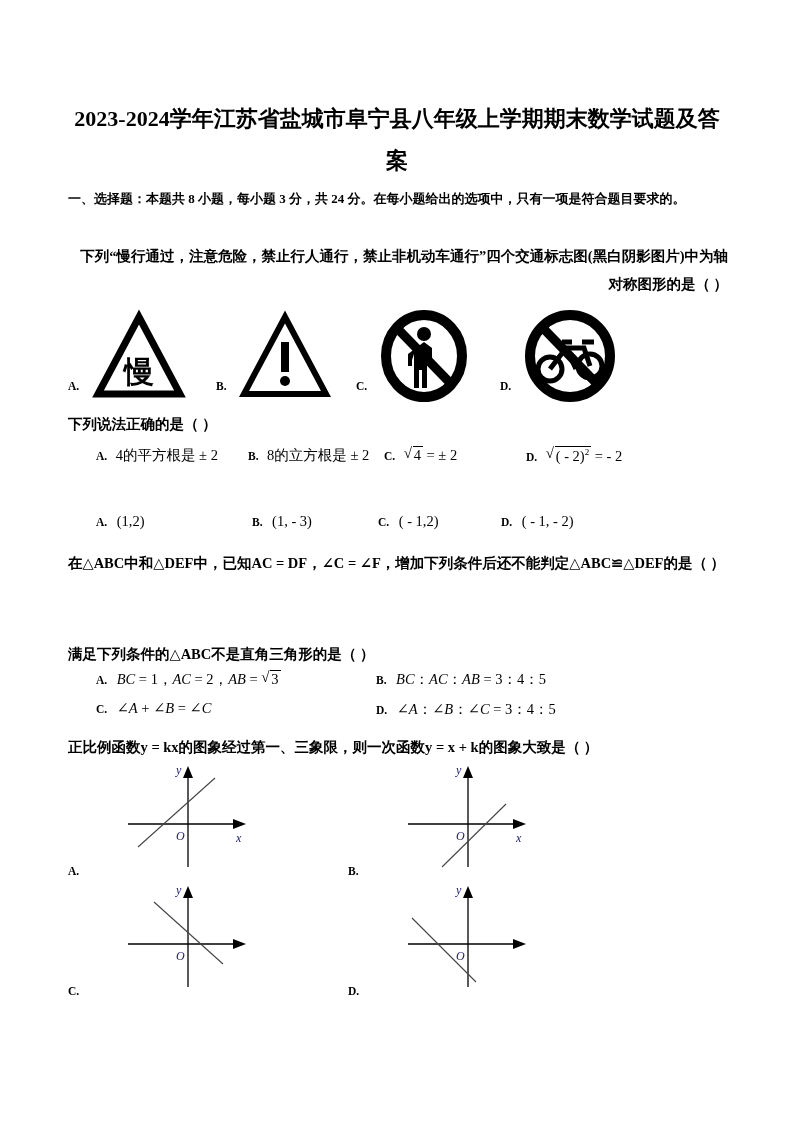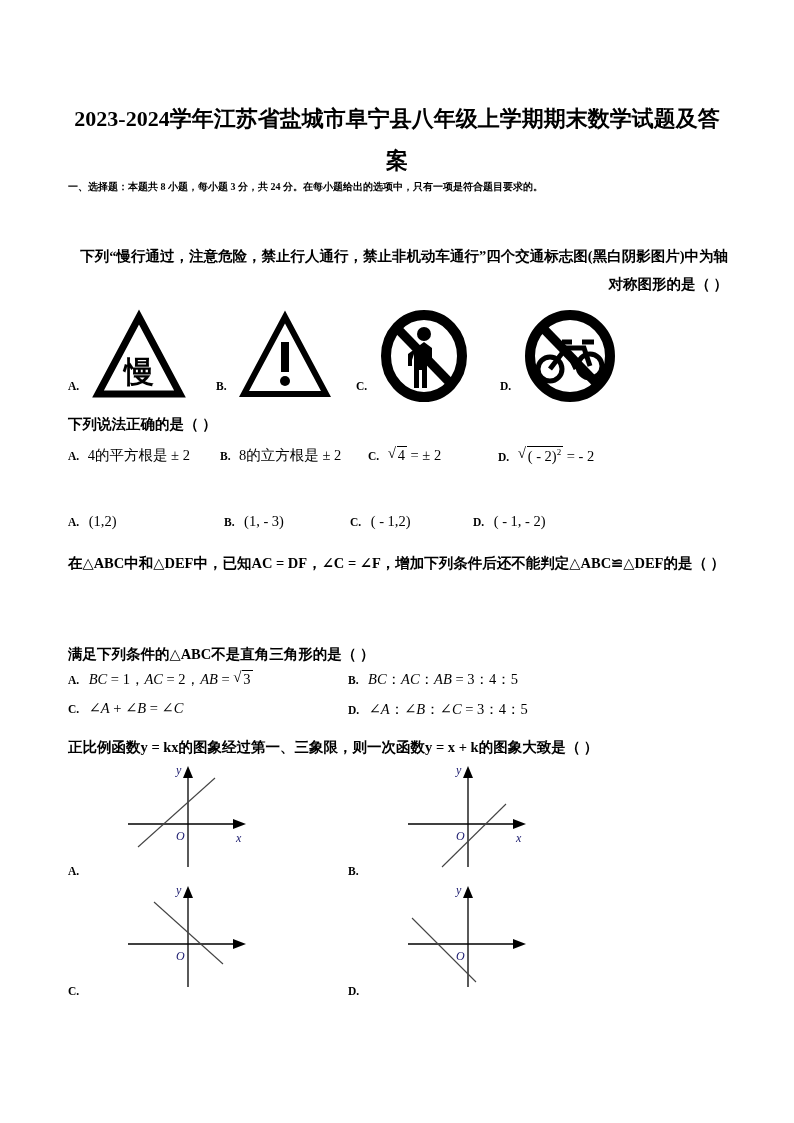--- a/index.html
+++ b/index.html
@@ -29,35 +29,36 @@
     width: 654px;
     text-align: center;
     font-size: 22px;
     font-weight: bold;
     line-height: 42px;
     letter-spacing: 0px;
   }
   .section-head {
     position: absolute;
     left: 68px;
-    top: 173px;
+    top: 185px;
     width: 660px;
-    font-size: 10px;
+    font-size: 13px;
     line-height: 27px;
     font-weight: 600;
   }
   .q-stem {
     position: absolute;
     font-size: 14.5px;
     line-height: 28px;
     font-weight: 600;
   }
   .opt-row {
     position: absolute;
     font-size: 14px;
+    margin-left: 28px;
   }
   .opt {
     position: absolute;
     top: 0;
     white-space: nowrap;
     font-size: 14px;
   }
   .olabel {
     font-size: 11.5px;
     font-weight: 600;
@@ -168,21 +169,21 @@
 
   <div class="opt-row" style="left:68px; top:446px; width:660px; height:26px;">
     <span class="opt" style="left:0px;">
       <span class="olabel">A.</span>
       <span class="mn" style="margin-left:5px;">4的平方根是 ± 2</span>
     </span>
     <span class="opt" style="left:152px;">
       <span class="olabel">B.</span>
       <span class="mn" style="margin-left:5px;">8的立方根是 ± 2</span>
     </span>
-    <span class="opt" style="left:300px;">
+    <span class="opt" style="left:288px;">
       <span class="olabel">C.</span>
       <span class="sq" style="margin-left:5px;"><span class="rad mn">4</span></span><span class="mn"> = ± 2</span>
     </span>
     <span class="opt" style="left:430px;">
       <span class="olabel">D.</span>
       <span class="sq" style="margin-left:5px;"><span class="rad mn">( - 2)<sup class="exp">2</sup></span></span><span class="mn"> = - 2</span>
     </span>
   </div>
 
 

